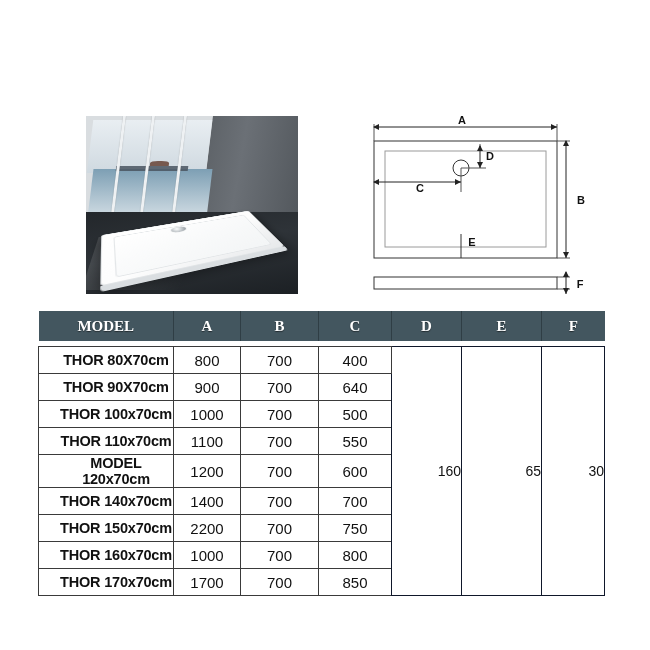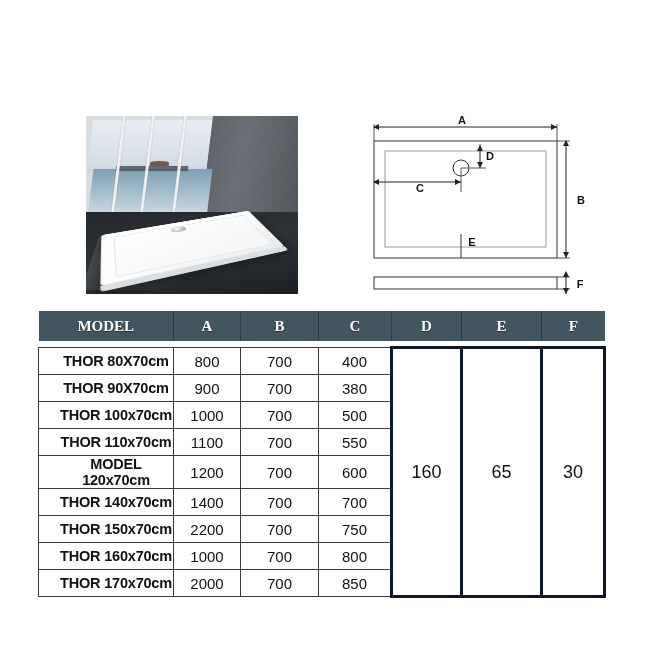--- a/index.html
+++ b/index.html
@@ -93,21 +93,21 @@
     border:1px solid #3a3a3a;
     font-size:14px;color:#111;background:#fff;
   }
   td.model{
     font-weight:bold;font-size:14.5px;
     font-family:"Liberation Sans", sans-serif;
     letter-spacing:-.2px;
     padding-left:20px;
   }
   td.num{font-size:15px;font-family:"Liberation Sans", sans-serif;margin-top:32px;}
-  td.merged{font-size:18px;border:3px solid #0f172a;vertical-align:middle;}
+  td.merged{font-size:14px;border:1px solid #0f172a;vertical-align:middle;text-align:right;}
 </style>
 </head>
 <body>
 
 <div id="page">
 
 
   <div id="photo">
     <div class="ph-wall"></div>
     <div class="ph-winframe"></div>
@@ -212,21 +212,21 @@
           <td class="num">700</td>
           <td class="num">400</td>
           <td class="merged" rowspan="9">160</td>
           <td class="merged" rowspan="9">65</td>
           <td class="merged" rowspan="9">30</td>
         </tr>
         <tr>
           <td class="model">THOR 90X70cm</td>
           <td class="num">900</td>
           <td class="num">700</td>
-          <td class="num">380</td>
+          <td class="num">640</td>
         </tr>
         <tr>
           <td class="model">THOR 100x70cm</td>
           <td class="num">1000</td>
           <td class="num">700</td>
           <td class="num">500</td>
         </tr>
         <tr>
           <td class="model">THOR 110x70cm</td>
           <td class="num">1100</td>
@@ -252,21 +252,21 @@
           <td class="num">750</td>
         </tr>
         <tr>
           <td class="model">THOR 160x70cm</td>
           <td class="num">1000</td>
           <td class="num">700</td>
           <td class="num">800</td>
         </tr>
         <tr>
           <td class="model">THOR 170x70cm</td>
-          <td class="num">2000</td>
+          <td class="num">1700</td>
           <td class="num">700</td>
           <td class="num">850</td>
         </tr>
       </tbody>
     </table>
   </div>
 
 </div>
 
 </body></html>

